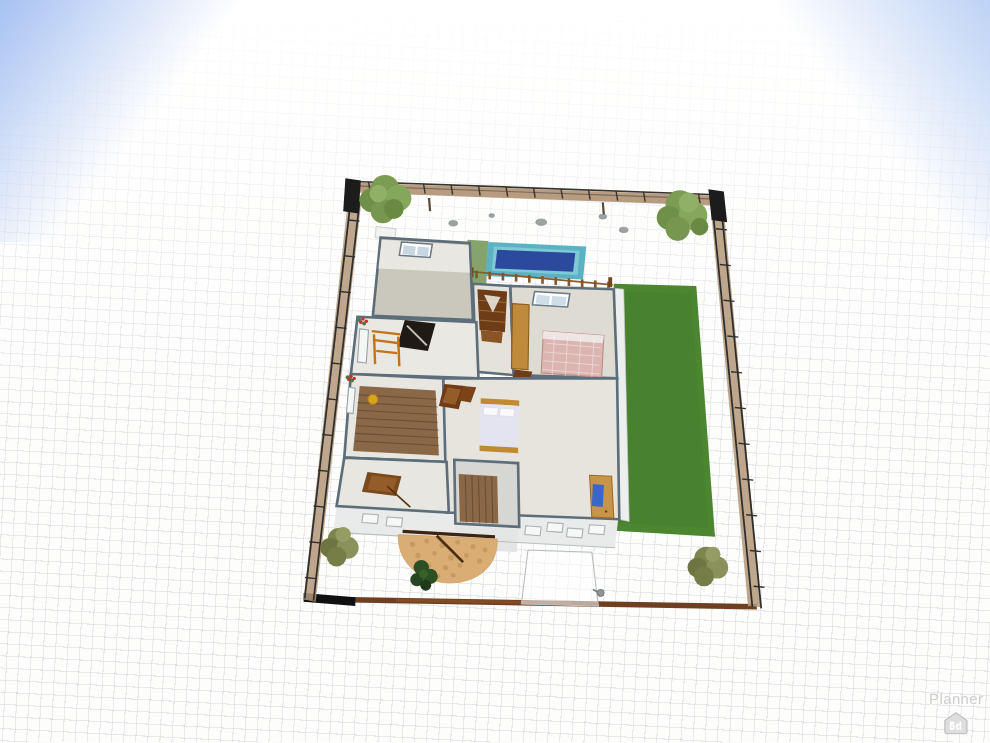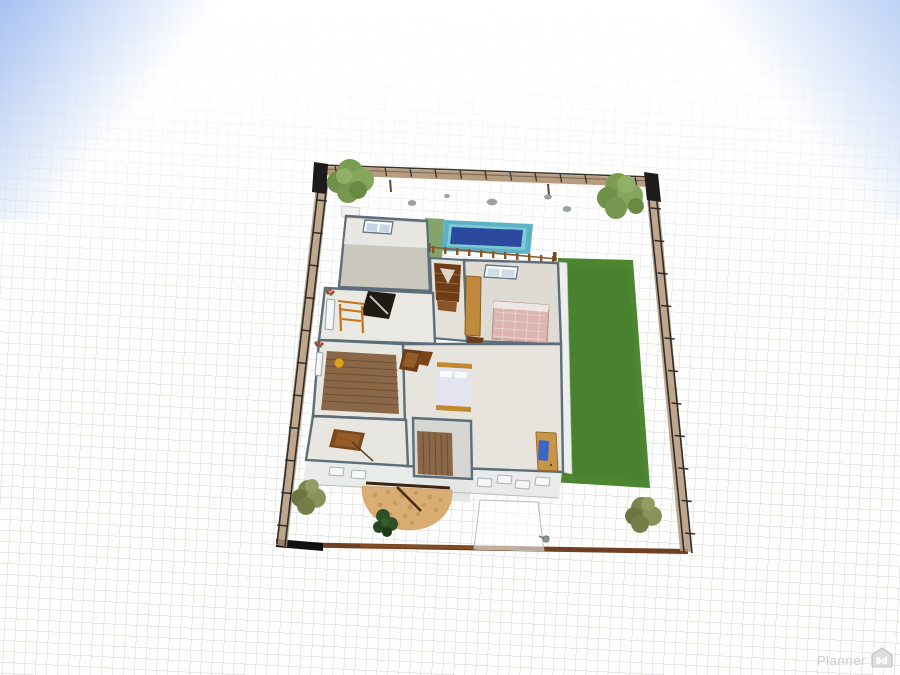--- a/index.html
+++ b/index.html
@@ -20,24 +20,25 @@
     background:linear-gradient(to bottom,
       rgba(255,255,255,.97) 0%, rgba(255,255,255,.75) 16%,
       rgba(255,255,255,.35) 34%, rgba(255,255,255,.08) 55%, rgba(255,255,255,0) 75%);
   }
   .sky-tl{position:absolute;left:0;top:0;width:330px;height:220px;
     background:linear-gradient(128deg,#a6c1f2 0%, rgba(255,255,255,0) 44%);}
   .sky-tr{position:absolute;right:0;top:0;width:330px;height:220px;
     background:linear-gradient(232deg,#bdd2f5 0%, rgba(255,255,255,0) 40%);}
   .scene{position:absolute;left:0;top:0;}
   .watermark{
-    position:absolute;right:6px;bottom:7px;display:flex;align-items:flex-end;gap:4px;
+    position:absolute;right:6px;bottom:7px;display:flex;align-items:center;gap:4px;
     color:#cccccc;font-size:13.5px;letter-spacing:.4px;
     text-shadow:0 1px 0 rgba(255,255,255,.9);
     user-select:none;
+    flex-direction:column;
   }
   .wm-badge{display:block;}
 </style>
 </head>
 <body>
 
 <div class="canvas">
   <div class="grid"></div>
   <div class="grid-fade"></div>
   <div class="sky-tl"></div>

